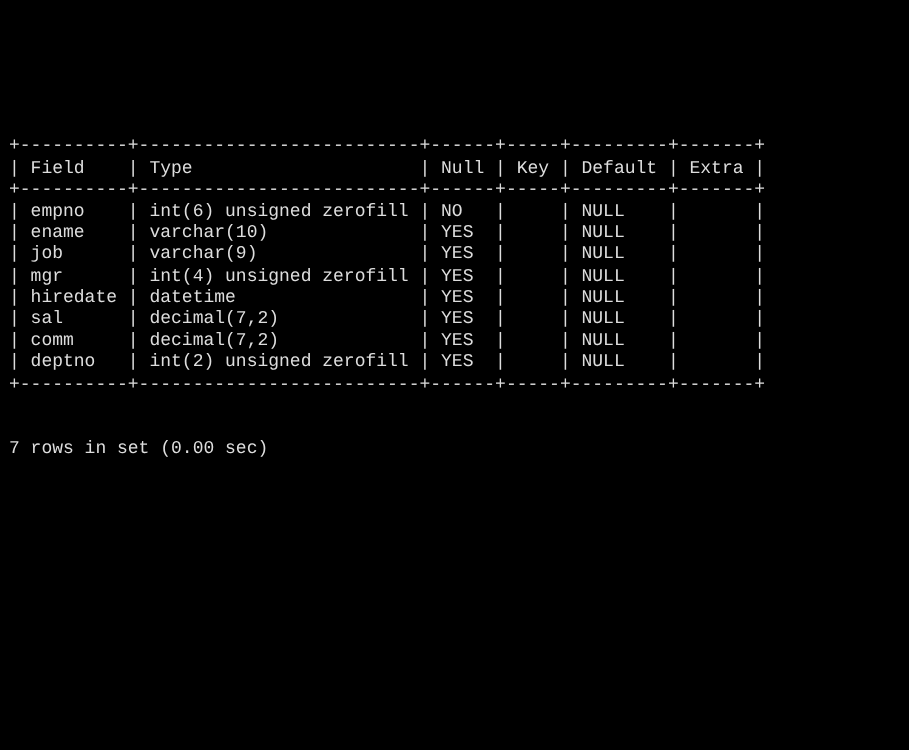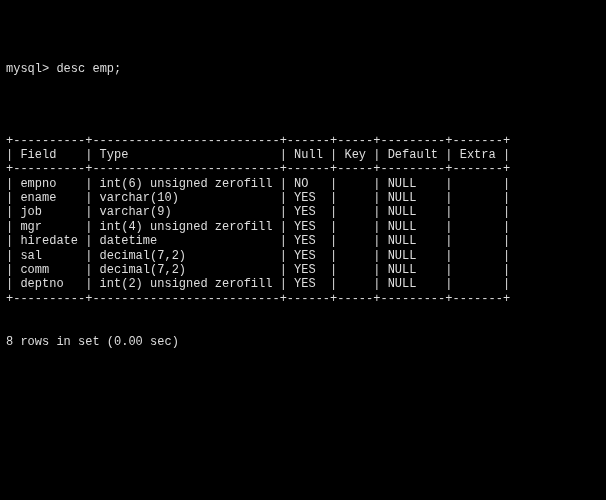--- a/index.html
+++ b/index.html
@@ -18,25 +18,24 @@
   .row, .sep, .line {
     white-space: pre;
   }
 </style>
 </head>
 <body>
 
 <div class="terminal">
 
   
-  <div class="line"><span>mysql&gt;</span> <span>desc emp;</span></div>
 
   
   <div id="desc-table"><div class="sep">+----------+--------------------------+------+-----+---------+-------+</div><div class="row">| Field    | Type                     | Null | Key | Default | Extra |</div><div class="sep">+----------+--------------------------+------+-----+---------+-------+</div><div class="row">| empno    | int(6) unsigned zerofill | NO   |     | NULL    |       |</div><div class="row">| ename    | varchar(10)              | YES  |     | NULL    |       |</div><div class="row">| job      | varchar(9)               | YES  |     | NULL    |       |</div><div class="row">| mgr      | int(4) unsigned zerofill | YES  |     | NULL    |       |</div><div class="row">| hiredate | datetime                 | YES  |     | NULL    |       |</div><div class="row">| sal      | decimal(7,2)             | YES  |     | NULL    |       |</div><div class="row">| comm     | decimal(7,2)             | YES  |     | NULL    |       |</div><div class="row">| deptno   | int(2) unsigned zerofill | YES  |     | NULL    |       |</div><div class="sep">+----------+--------------------------+------+-----+---------+-------+</div></div>
-  <div class="line">8 rows in set (0.00 sec)</div>
+  <div class="line">7 rows in set (0.00 sec)</div>
   <div class="line"> </div>
 
   
 
   
   
   
 
 </div>
 

